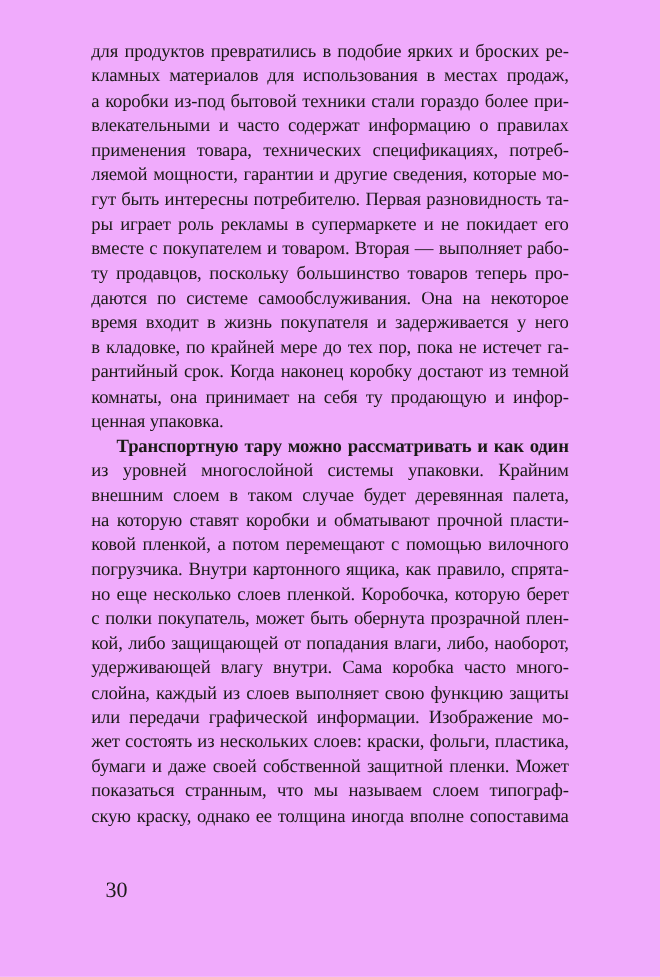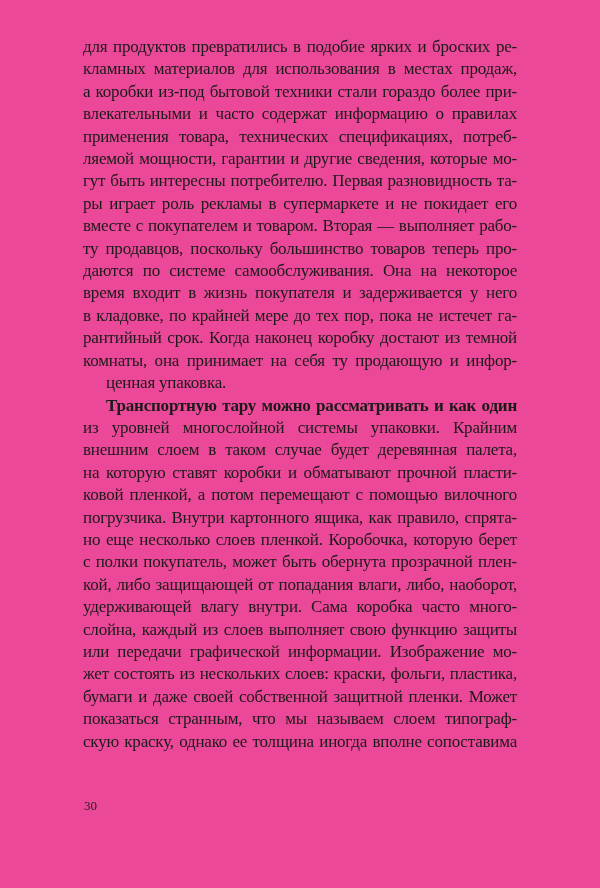--- a/index.html
+++ b/index.html
@@ -11,21 +11,21 @@
     width: 600px;
     height: 888px;
     position: relative;
     background: #fdfdfc;
     font-family: "Liberation Serif", "DejaVu Serif", serif;
     overflow: hidden;
   }
   .book-page {
     position: absolute;
     inset: 0;
-    background: #ec4899;
+    background: #f0abfc;
   }
   .text-block {
     position: absolute;
     left: 83px;
     top: 36px;
     width: 434px;
     color: #1b1a18;
     font-size: 17px;
     line-height: 22.4px;
     letter-spacing: -0.2px;
@@ -33,27 +33,26 @@
   .line {
     text-align: justify;
     text-align-last: justify;
   }
   .line.indent {
     text-indent: 23px;
     font-weight: bold;
   }
   .line.flush {
     text-align-last: left;
-    margin-left: 23px;
   }
   .page-number {
     position: absolute;
-    left: 84px;
+    left: 96px;
     top: 798px;
-    font-size: 13px;
+    font-size: 20px;
     color: #1b1a18;
   }
 </style>
 </head>
 <body>
 
 <div class="book-page">
   <div class="text-block">
       <div class="line">для продуктов превратились в подобие ярких и броских ре-</div>
       <div class="line">кламных материалов для использования в местах продаж,</div>

